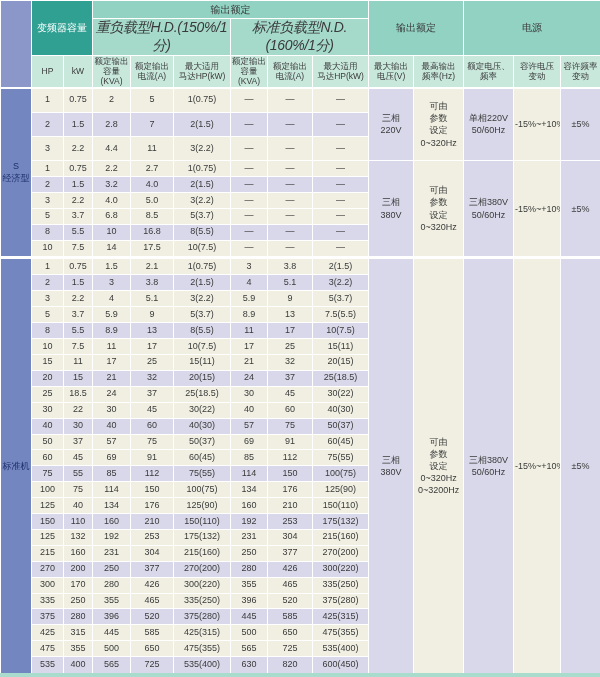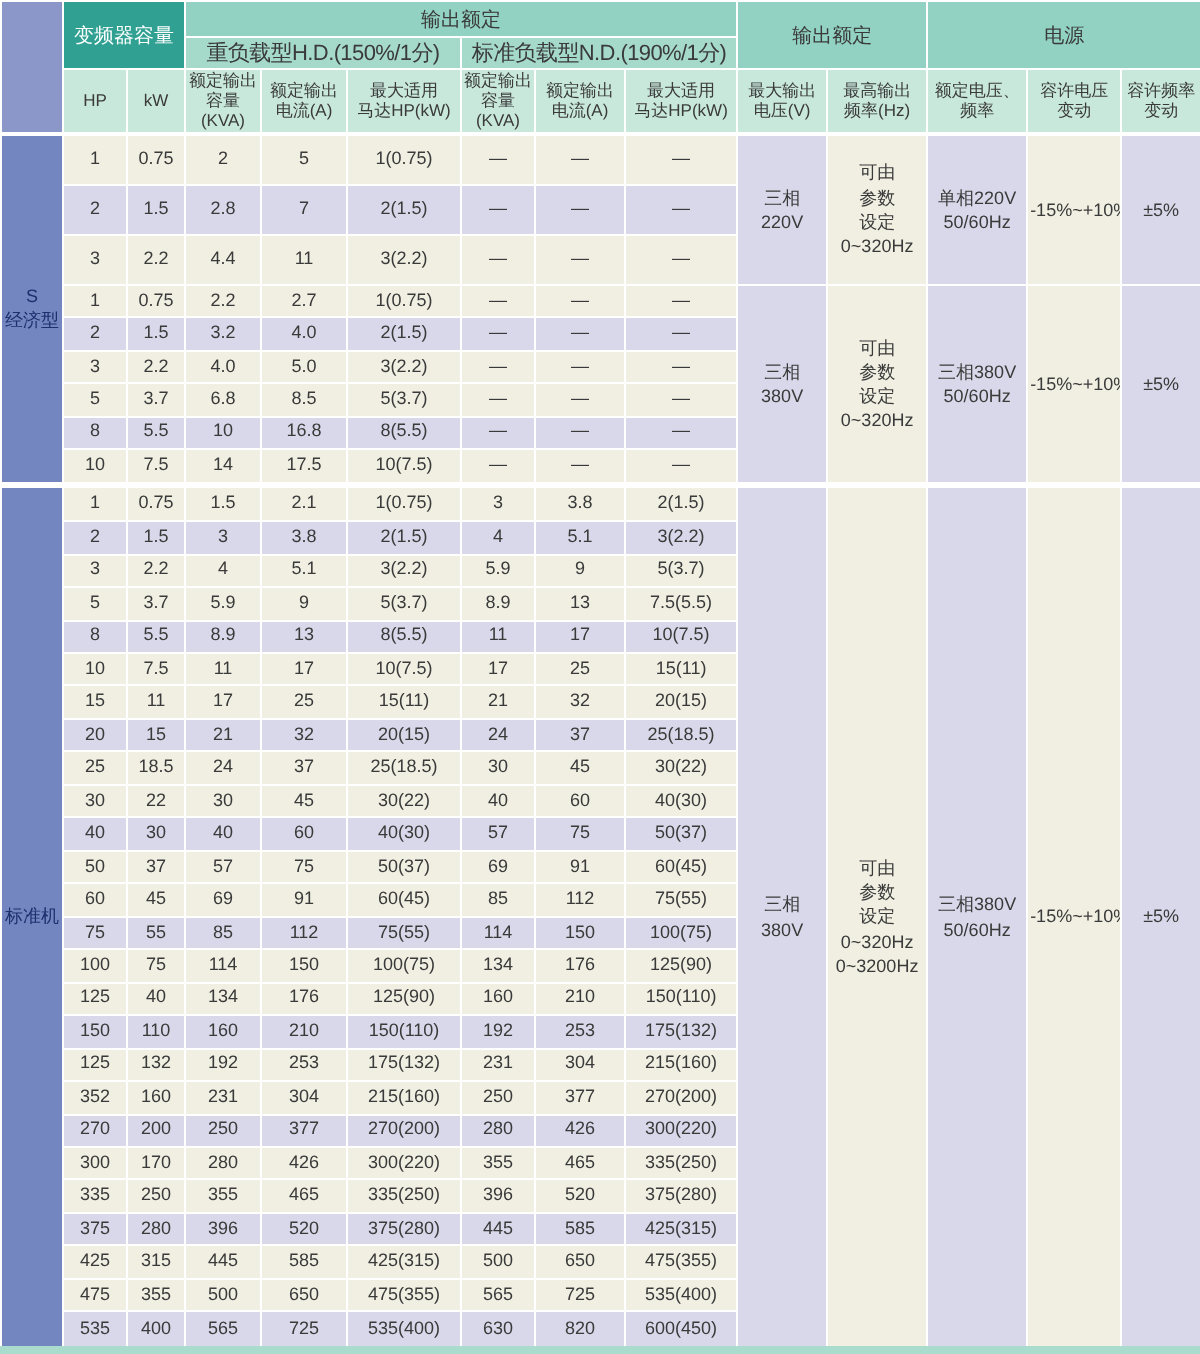--- a/index.html
+++ b/index.html
@@ -8,21 +8,21 @@
     --grid:#ffffff; --text:#3a3a3a; --sectext:#1e2f6e; --strip:#a9dccd;
   }
   html,body{margin:0;padding:0;background:#fff;}
   body{width:600px;font-family:"Liberation Sans","DejaVu Sans",sans-serif;}
   table{border-collapse:collapse;table-layout:fixed;width:600px;height:677px;
         border-bottom:4px solid var(--strip);}
   th,td{border:1px solid var(--grid);padding:0 1px;text-align:center;
         vertical-align:middle;overflow:hidden;font-weight:normal;color:var(--text);}
   
   .h1{background:var(--g1);font-size:10px;height:17px;}
-  .h2{background:var(--g2);font-size:11px;height:13px;letter-spacing:-0.3px;}
+  .h2{background:var(--g2);font-size:14px;height:13px;letter-spacing:-0.3px;font-style:italic;}
   .h3{background:var(--g3);font-size:8.5px;line-height:1.2;height:27px;white-space:pre-line;}
   .hdr-dark{background:var(--teal);color:#fff;font-size:10px;}
   .corner{background:var(--corner);}
   
   tbody td{font-size:9px;line-height:1.1;}
   tbody tr:first-child td{border-top:2px solid var(--grid);}
   tr.sec-start td{border-top:3px solid var(--grid);}
   td.sec{background:var(--secblue);color:var(--sectext);font-size:9px;
          white-space:pre-line;line-height:1.4;}
   tr.bei td.plain{background:var(--beige);}
@@ -54,21 +54,21 @@
   <thead>
     <tr>
       <th class="corner" rowspan="3"></th>
       <th class="hdr-dark" colspan="2" rowspan="2">变频器容量</th>
       <th class="h1" colspan="6">输出额定</th>
       <th class="h1" colspan="2" rowspan="2">输出额定</th>
       <th class="h1" colspan="3" rowspan="2">电源</th>
     </tr>
     <tr>
       <th class="h2" colspan="3">重负载型H.D.(150%/1分)</th>
-      <th class="h2" colspan="3">标准负载型N.D.(190%/1分)</th>
+      <th class="h2" colspan="3">标准负载型N.D.(160%/1分)</th>
     </tr>
     <tr>
       <th class="h3">HP</th>
       <th class="h3">kW</th>
       <th class="h3">额定输出
 容量(KVA)</th>
       <th class="h3">额定输出
 电流(A)</th>
       <th class="h3">最大适用
 马达HP(kW)</th>
@@ -389,21 +389,21 @@
         <td class="plain">125</td>
         <td class="plain">132</td>
         <td class="plain">192</td>
         <td class="plain">253</td>
         <td class="plain">175(132)</td>
         <td class="plain">231</td>
         <td class="plain">304</td>
         <td class="plain">215(160)</td>
       </tr>
       <tr class="bei">
-        <td class="plain">352</td>
+        <td class="plain">215</td>
         <td class="plain">160</td>
         <td class="plain">231</td>
         <td class="plain">304</td>
         <td class="plain">215(160)</td>
         <td class="plain">250</td>
         <td class="plain">377</td>
         <td class="plain">270(200)</td>
       </tr>
       <tr class="lav">
         <td class="plain">270</td>

